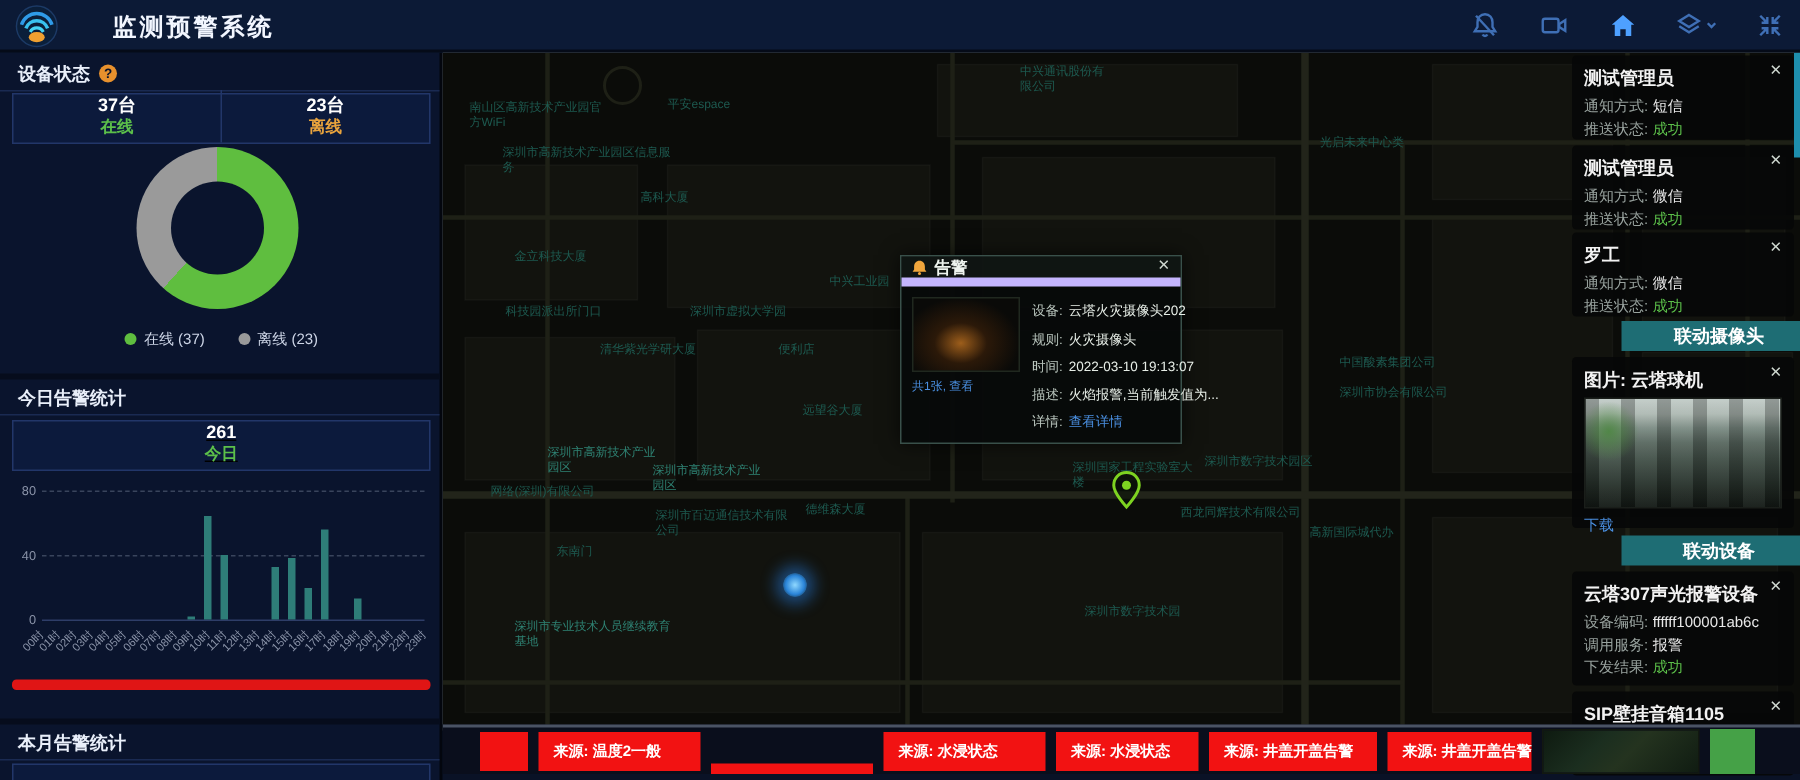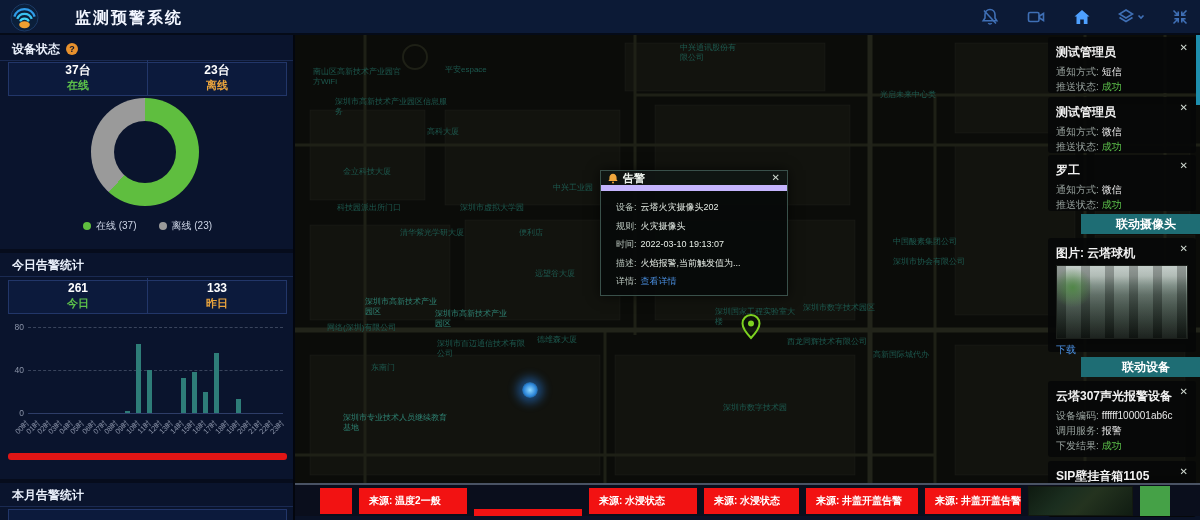--- a/index.html
+++ b/index.html
@@ -229,20 +229,24 @@
   <div class="popup">
     <div class="popup-h">
       <svg width="10" height="11" viewBox="0 0 10 11">
         <path d="M5 0.8 C7.2 0.8 8.6 2.5 8.6 4.8 L8.6 6.6 L9.6 8.1 L0.4 8.1 L1.4 6.6 L1.4 4.8 C1.4 2.5 2.8 0.8 5 0.8 Z" fill="#f0a63c"></path>
         <circle cx="5" cy="9.4" r="1" fill="#f0a63c"></circle>
       </svg>
       <span class="popup-title">告警</span>
       <span class="close-x">✕</span>
     </div>
     <div class="popup-b">
+      <div>
+        <div class="pthumb"></div>
+        <div class="pcap">共1张, 查看</div>
+      </div>
       <div class="prows">
         <div class="prow"><span class="pl">设备:</span><span>云塔火灾摄像头202</span></div>
         <div class="prow"><span class="pl">规则:</span><span>火灾摄像头</span></div>
         <div class="prow"><span class="pl">时间:</span><span>2022-03-10 19:13:07</span></div>
         <div class="prow"><span class="pl">描述:</span><span>火焰报警,当前触发值为...</span></div>
         <div class="prow"><span class="pl">详情:</span><span class="plink">查看详情</span></div>
       </div>
     </div>
   </div>
 
@@ -272,28 +276,24 @@
           <span class="ldot" id="ld1" style="background: rgb(154, 154, 154);"></span>
           <span>离线 (23)</span>
         </span>
     </div>
     <div class="divider" style="top:214px;"></div>
 
     <div class="sec-h" style="top:221px;">
       <span>今日告警统计</span>
     </div>
     <div class="sec-line" style="top:241px;"></div>
-    <div class="statbox" style="top:245px;height:34px;">
+    <div class="statbox" style="top:245px;height:34px;text-decoration:underline;">
       <div class="statcell">
           <span class="stat-v">261</span>
           <span class="stat-l green">今日</span>
-        </div>
-      <div class="statcell">
-          <span class="stat-v">133</span>
-          <span class="stat-l orange">昨日</span>
         </div>
     </div>
     <div class="chart" id="barchart">
       <div class="axis"></div>
     <div class="ytick" style="top: 85px;">0</div>
         <div class="ytick" style="top: 42px;">40</div>
         <div class="gline" style="top: 47px;"></div>
         <div class="ytick" style="top: -1px;">80</div>
         <div class="gline" style="top: 4px;"></div>
         <div class="bar" style="left: 119.283px; top: 87.85px; height: 2.15px; background: rgb(46, 125, 120);"></div>

